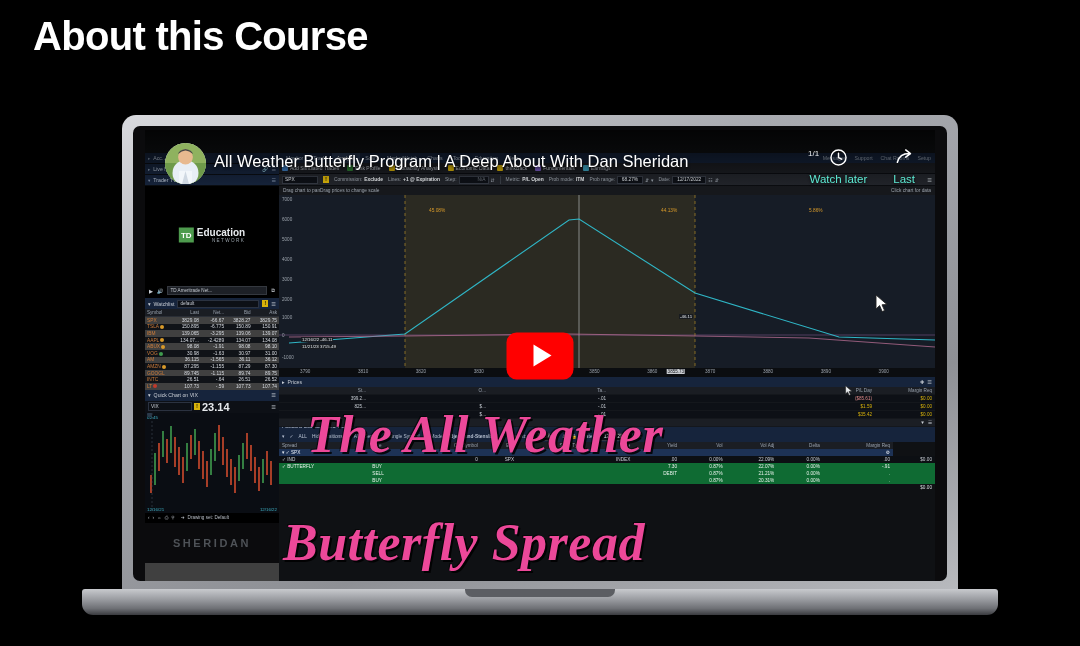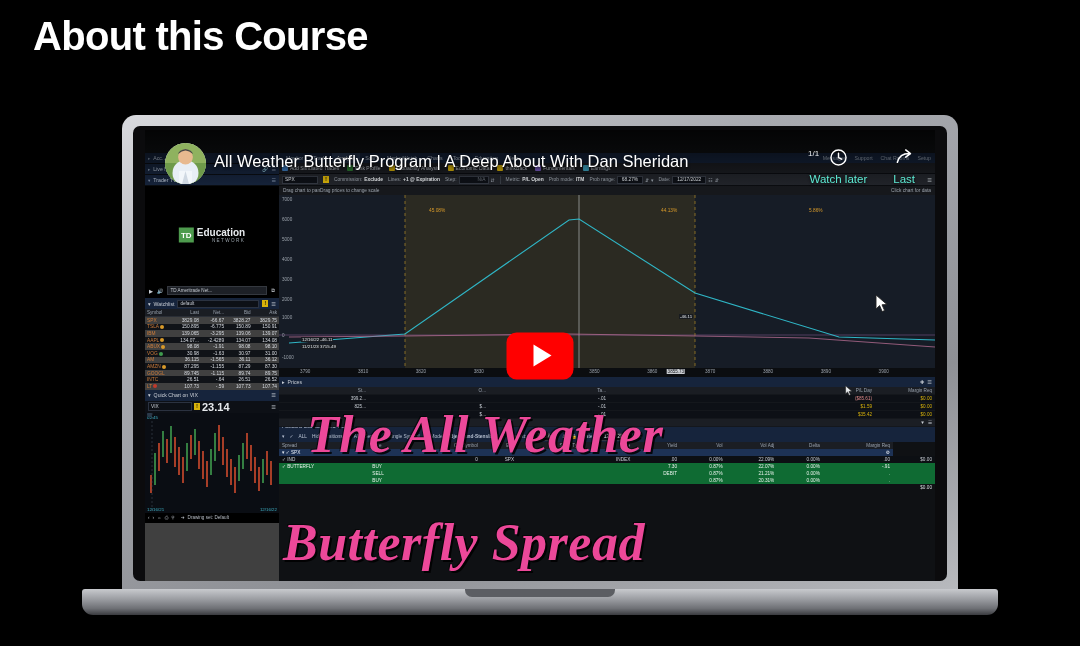--- a/index.html
+++ b/index.html
@@ -403,20 +403,21 @@
               <div class="draw-bar">
                 <span>‹</span>
                 <span>›</span>
                 <span>⇔</span>
                 <span>⎙</span>
                 <span>⚲</span>
                 <span style="margin-left:3px">➔</span>
                 <span>Drawing set: Default</span>
               </div>
 
+              <div class="sher">SHERIDAN</div>
             </div>
 
             <div class="tos-main">
 
               <div class="menubar" id="menubar">
                   <span class="mi">Monitor</span>
                   <span class="mi">Trade</span>
                   <span class="mi active">Analyze</span>
                   <span class="mi">Scan</span>
                   <span class="mi">MarketWatch</span>

